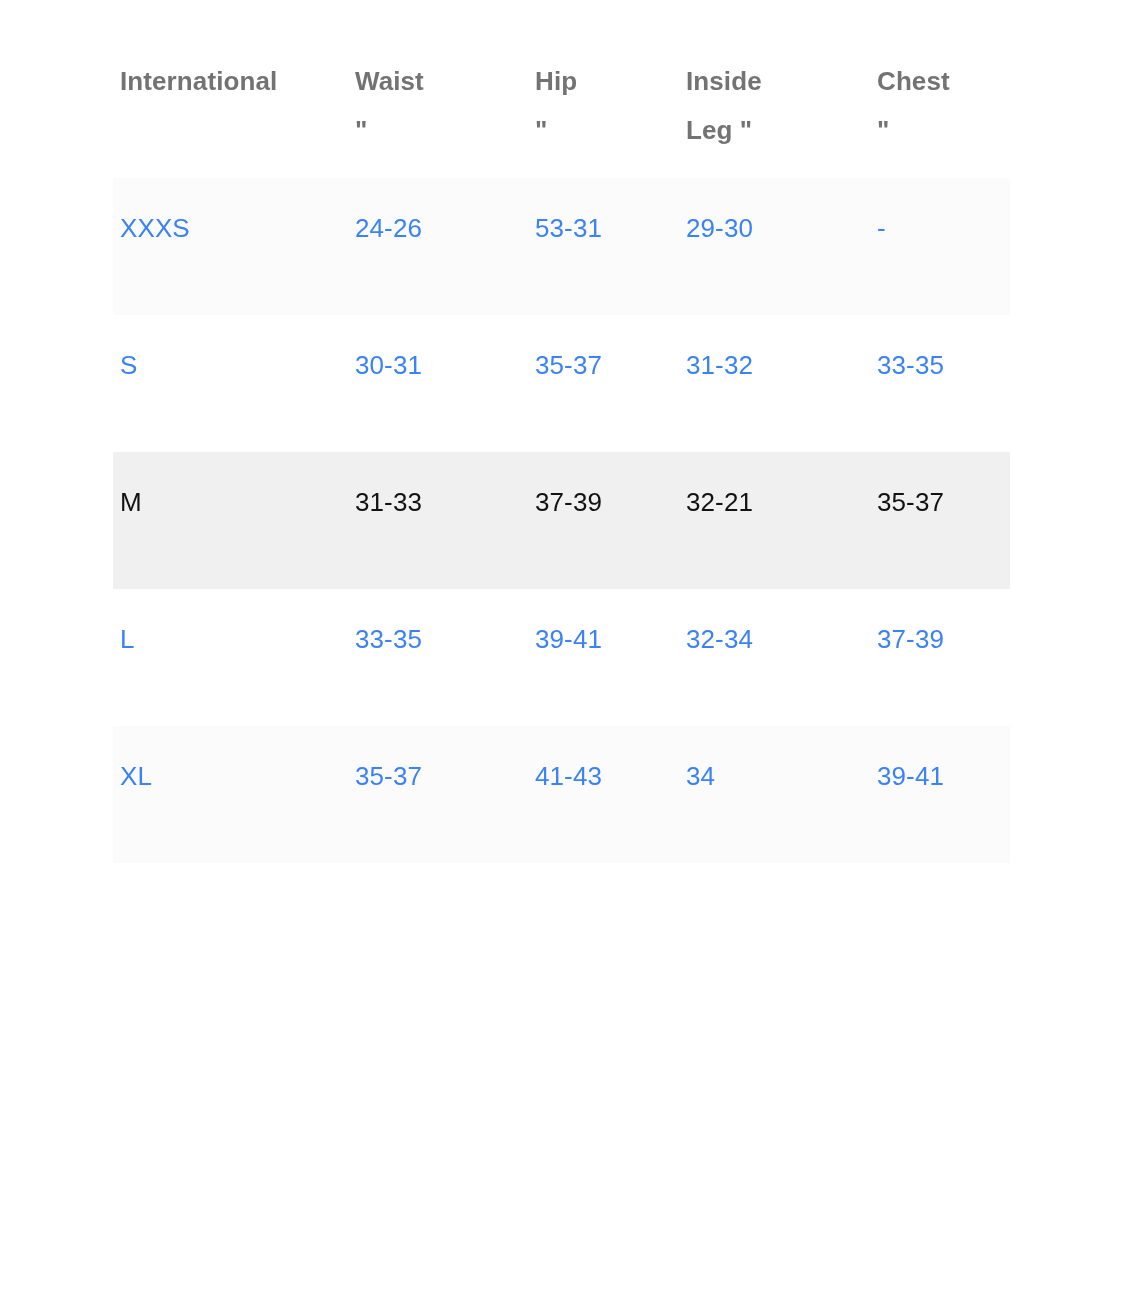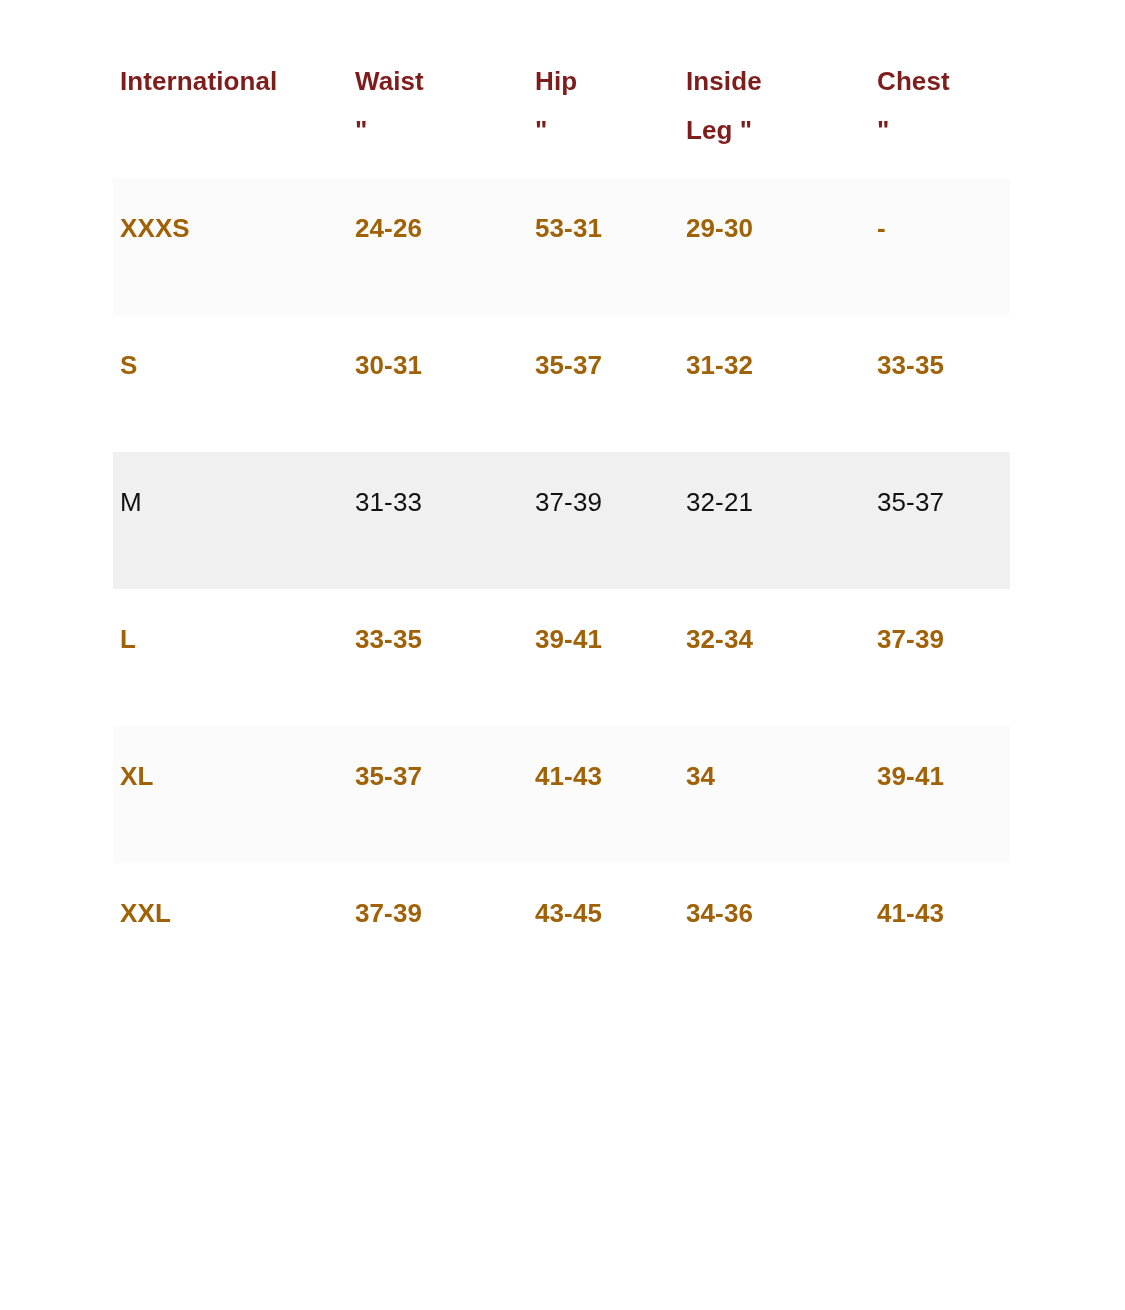--- a/index.html
+++ b/index.html
@@ -35,32 +35,32 @@
   col.c-insideleg    { width: 191px; }
   col.c-chest        { width: 140px; }
 
   thead th {
     text-align: left;
     vertical-align: top;
     padding: 17px 12px 22px 7px;
     font-size: 26px;
     font-weight: 700;
     line-height: 1.9;
-    color: #7f1d1d;
+    color: #737373;
     letter-spacing: 0.1px;
   }
 
   tbody td {
     text-align: left;
     vertical-align: top;
     padding: 25px 12px 25px 7px;
     font-size: 26px;
-    font-weight: 700;
+    font-weight: 400;
     line-height: 1.95;
-    color: #a16207;
+    color: #3b82f6;
     height: 87px;
     letter-spacing: 0.1px;
   }
 
   
   tbody tr.stripe td {
     background: #fbfbfb;
   }
 
   
@@ -193,32 +193,15 @@
           <td>
             <span class="cell-text">41-43</span>
           </td>
           <td>
             <span class="cell-text">34</span>
           </td>
           <td>
             <span class="cell-text">39-41</span>
           </td>
         </tr>
-        <tr>
-          <td>
-            <span class="cell-text">XXL</span>
-          </td>
-          <td>
-            <span class="cell-text">37-39</span>
-          </td>
-          <td>
-            <span class="cell-text">43-45</span>
-          </td>
-          <td>
-            <span class="cell-text">34-36</span>
-          </td>
-          <td>
-            <span class="cell-text">41-43</span>
-          </td>
-        </tr>
       </tbody>
   </table>
 </div>
 
 </body></html>

